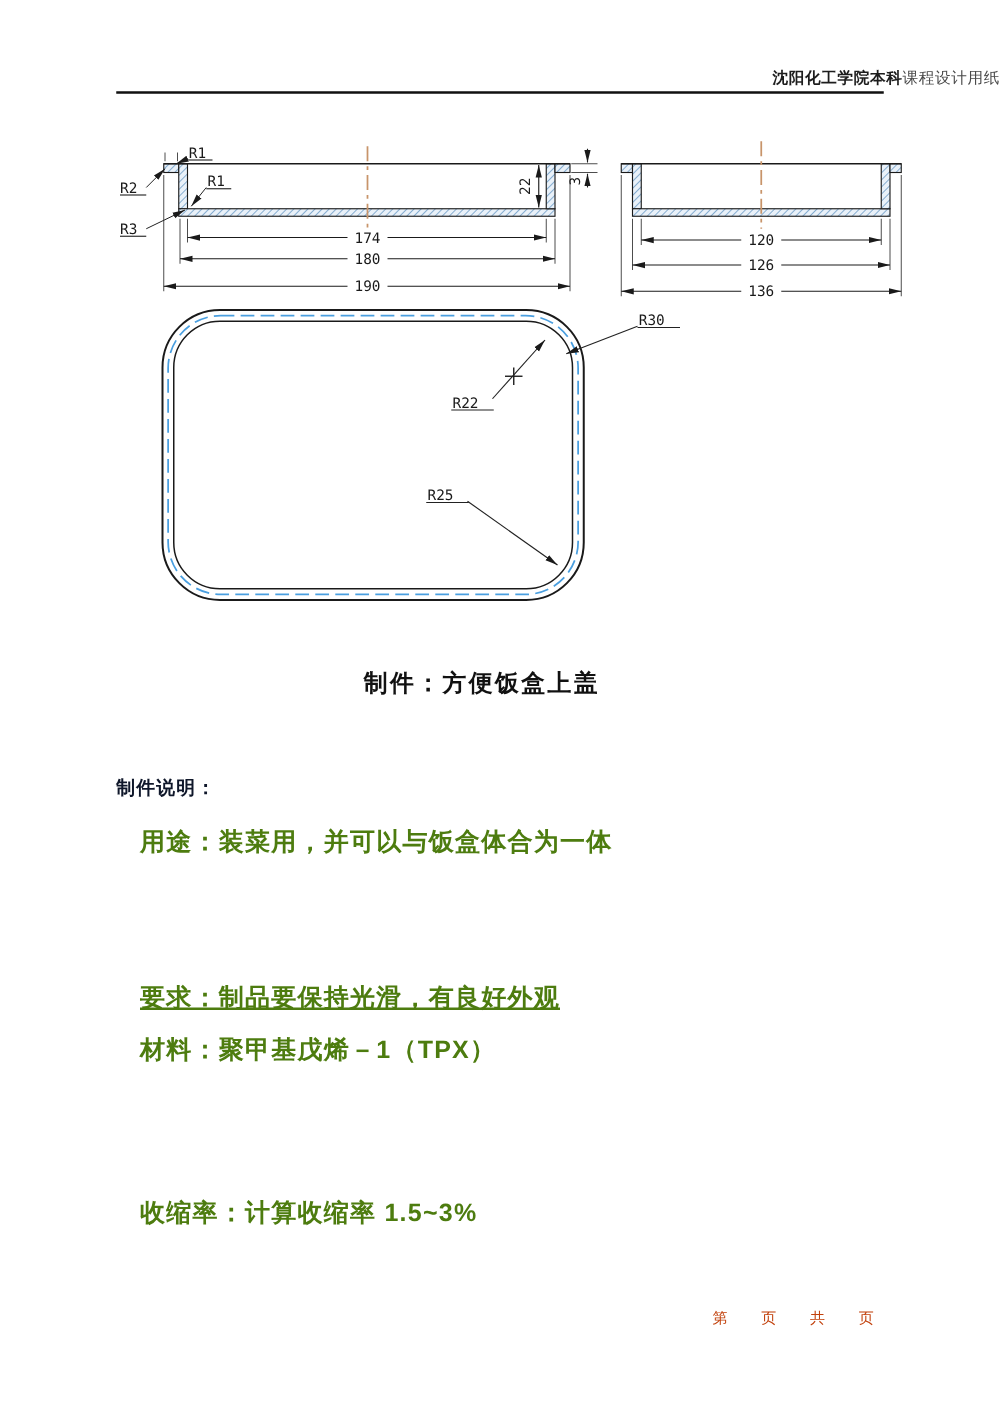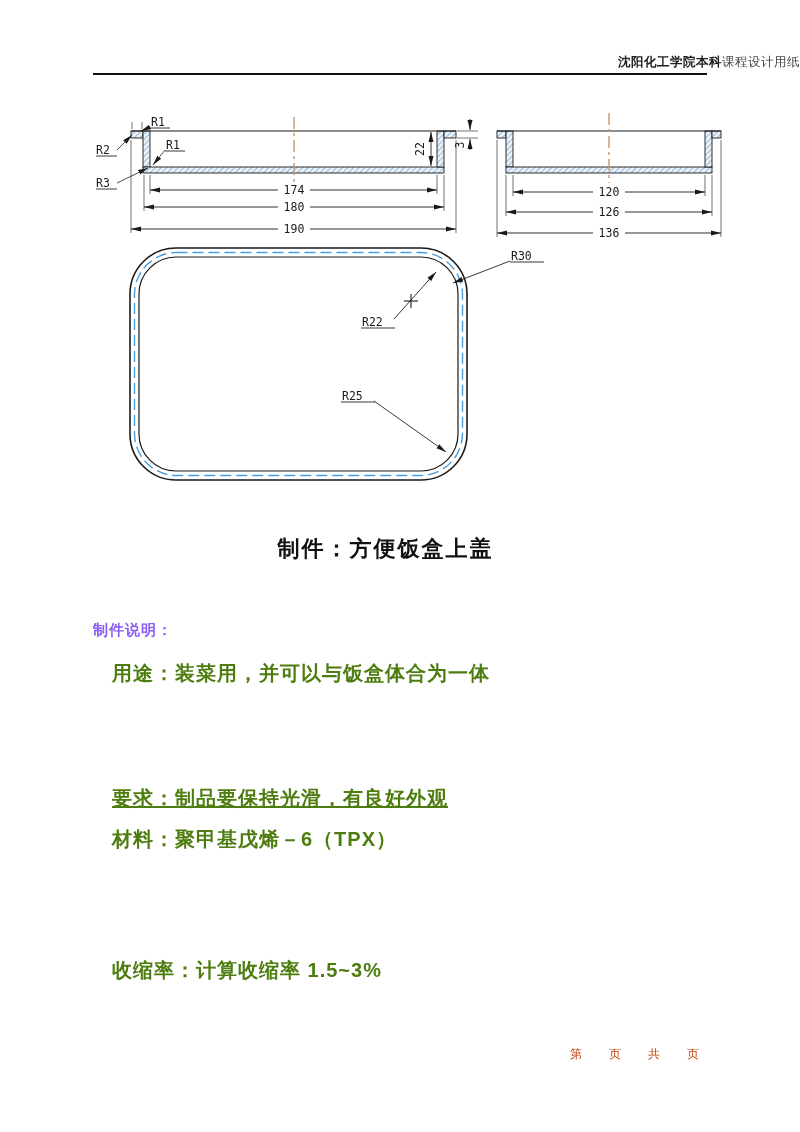--- a/index.html
+++ b/index.html
@@ -12,24 +12,24 @@
   .header-title{
     top:54px;left:0;width:800px;text-align:right;
     font-size:12.5px;font-weight:bold;letter-spacing:0.5px;color:#1d1d1d;
   }
   .header-title .suffix{font-weight:500;color:#4a4a4a;}
   .header-rule{
     top:73px;left:93px;width:614px;height:0;border-top:2px solid #111;
   }
   .caption{
     top:534px;left:0;width:771px;text-align:center;
-    font-size:22px;font-weight:bold;letter-spacing:2px;color:#111;
+    font-size:19px;font-weight:bold;letter-spacing:2px;color:#111;
   }
   .notes-heading{
-    top:621px;left:93px;font-size:15px;font-weight:bold;letter-spacing:1px;color:#8b5cf6;
+    top:621px;left:93px;font-size:15px;font-weight:bold;letter-spacing:1px;color:#0f172a;
   }
   .note-line{
     left:112px;font-size:20px;font-weight:bold;letter-spacing:1px;color:#4d7c0f;
   }
   .note-usage{top:660px;}
   .note-req{top:785px;text-decoration:underline;}
   .note-mat{top:826px;}
   .note-shrink{top:957px;}
   .footer{
     top:1046px;left:570px;font-size:12px;color:#c2410c;
@@ -169,21 +169,21 @@
     <text x="362" y="326">R22</text>
     <text x="342" y="400">R25</text>
   </g>
 </svg>
 
 <div class="abs caption">制件：方便饭盒上盖</div>
 
 <div class="abs notes-heading">制件说明：</div>
 <div class="abs note-line note-usage">用途：装菜用，并可以与饭盒体合为一体</div>
 <div class="abs note-line note-req">要求：制品要保持光滑，有良好外观</div>
-<div class="abs note-line note-mat">材料：聚甲基戊烯－6（TPX）</div>
+<div class="abs note-line note-mat">材料：聚甲基戊烯－1（TPX）</div>
 <div class="abs note-line note-shrink">收缩率：计算收缩率 1.5~3%</div>
 
 <div class="abs footer">
   <span>第</span>
   <span>页</span>
   <span>共</span>
   <span>页</span>
 </div>
 
 </body></html>

